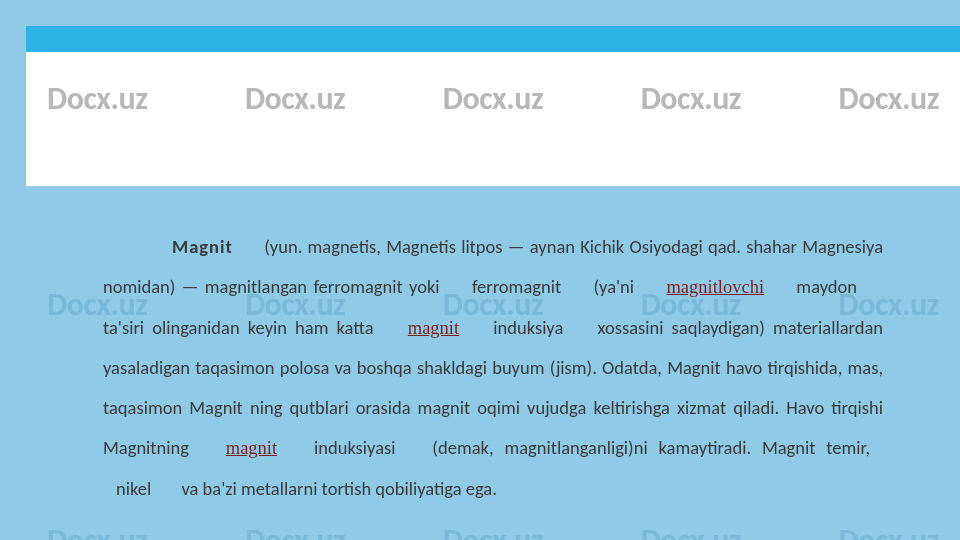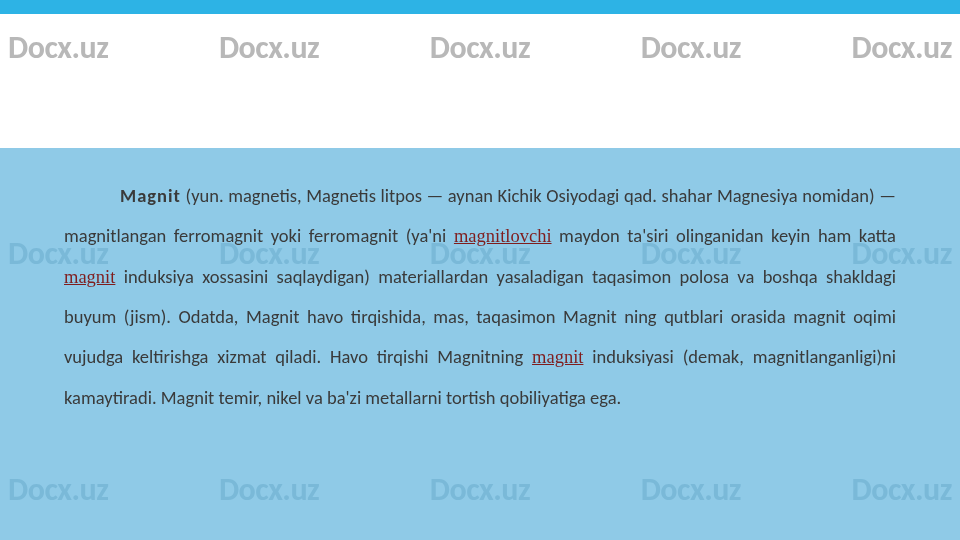--- a/index.html
+++ b/index.html
@@ -1,15 +1,15 @@
 <!DOCTYPE html>
 <html><head>
   <meta charset="utf-8">
   <style>
-    * { margin: 0; padding: 0; box-sizing: border-box; }
+    * { margin: 0; padding: 13px; box-sizing: border-box; }
     body {
       width: 960px;
       height: 540px;
       font-family: Calibri, 'Segoe UI', sans-serif;
       overflow: hidden;
       background: #8fcae7;
     }
     .top-bar {
       height: 14px;
       background: #2db3e5;

